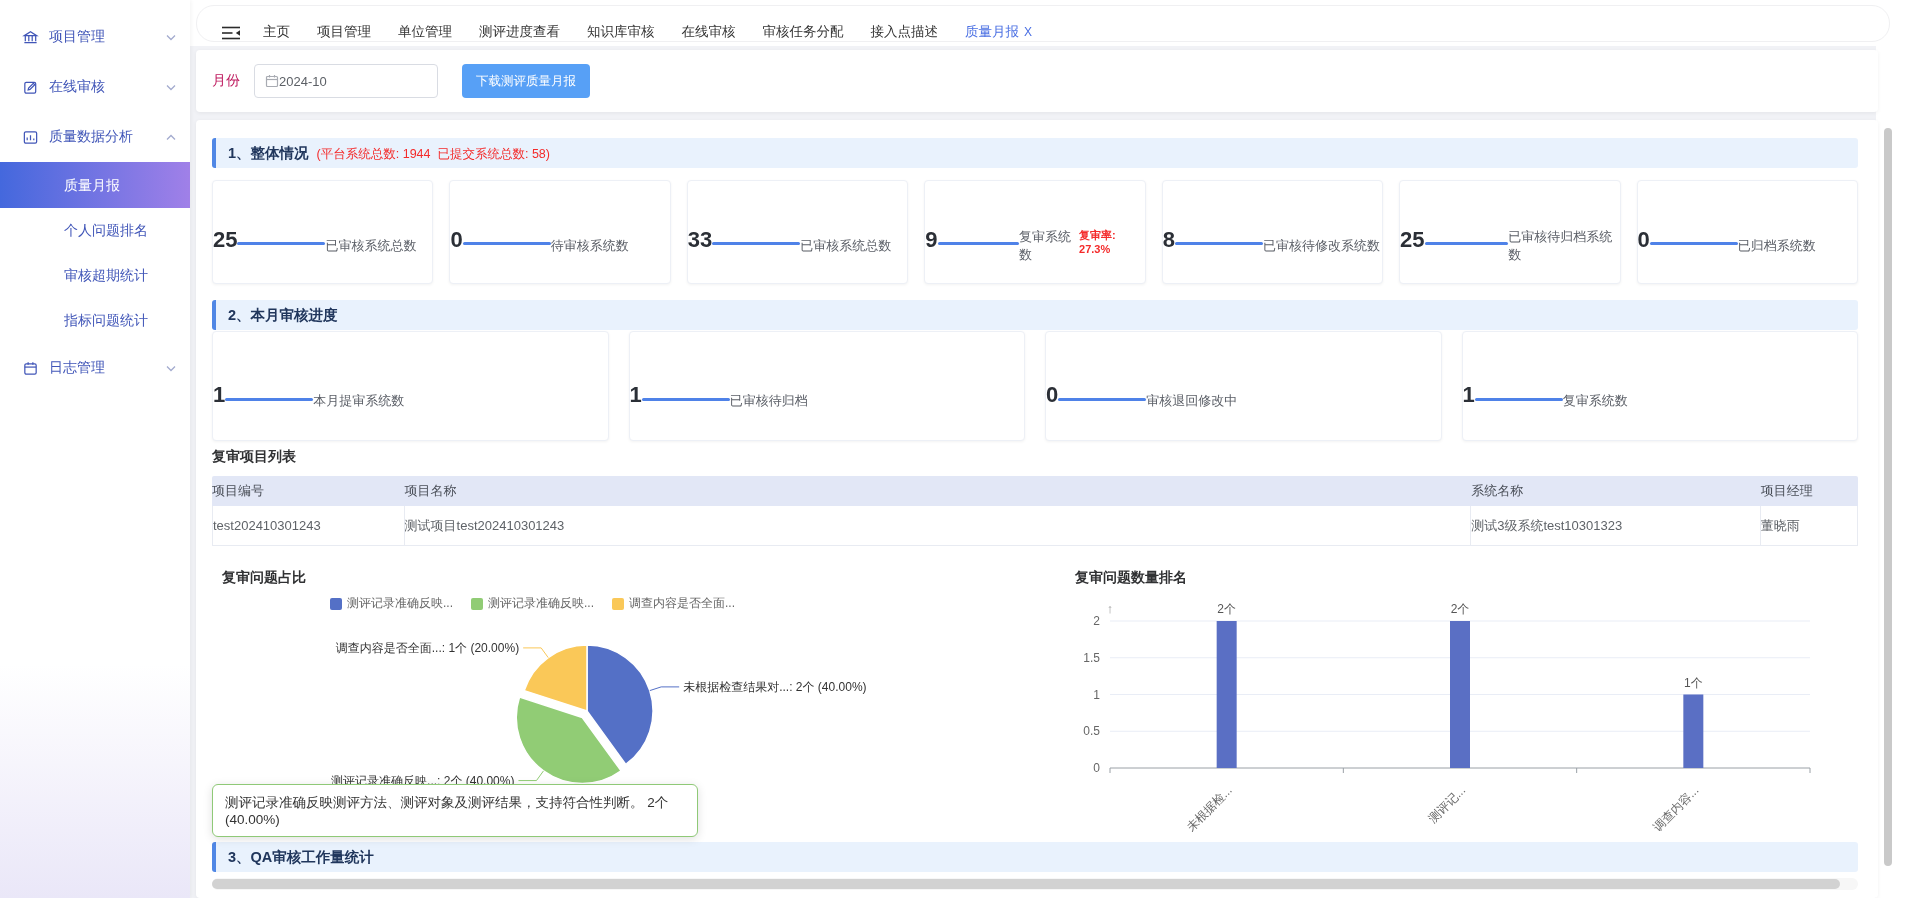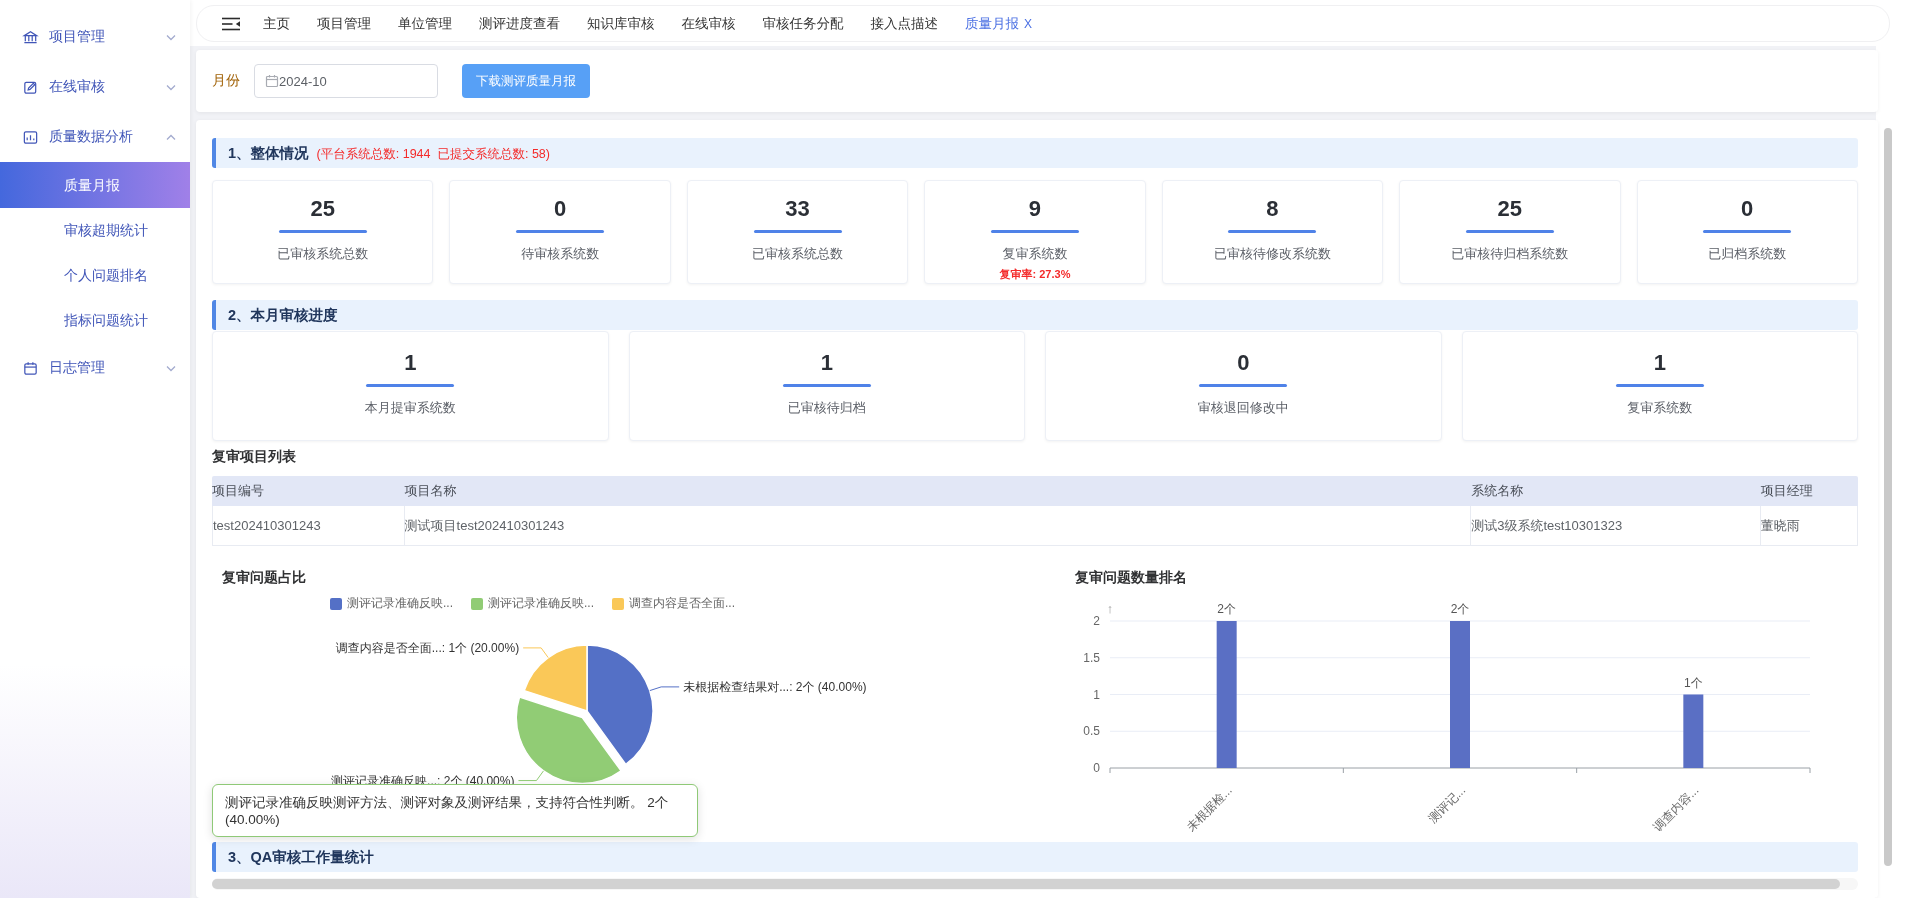--- a/index.html
+++ b/index.html
@@ -15,46 +15,46 @@
     background:linear-gradient(180deg,#ffffff 0%,#ffffff 74%,#eae7f8 100%);
     box-shadow:1px 0 4px rgba(0,0,0,.05);padding-top:12px}
   .side-item{display:flex;align-items:center;height:50px;padding:0 14px 0 22px;color:#4156b8;font-size:14px;cursor:pointer}
   .side-item .mi{margin-right:10px;flex:none}
   .side-item .lbl{flex:1}
   .sub-item{height:45px;line-height:45px;padding-left:64px;font-size:14px;color:#4156b8;cursor:pointer}
   .sub-item.active{height:46px;line-height:46px;background:linear-gradient(90deg,#4468dd,#a080e8);color:#fff}
 
   
   .navbar{position:absolute;left:196px;top:5px;width:1694px;height:37px;background:#fff;border:1px solid #f0f0f2;
-    border-radius:18px;display:flex;align-items:center;padding:0 24px;z-index:5}
+    border-radius:18px;display:flex;align-items:flex-end;padding:0 24px;z-index:5}
   .navbar .fold{margin-right:22px;display:flex;align-items:center;cursor:pointer}
   .nav-tab{font-size:13.5px;color:#333;margin-right:27px;cursor:pointer;white-space:nowrap}
   .nav-tab.active{color:#4a6fe3}
   .nav-close{margin-left:5px;font-size:12px}
 
   
   .filter-card{position:absolute;left:196px;top:50px;width:1682px;height:62px;background:#fff;border-radius:4px;
     box-shadow:0 1px 4px rgba(0,0,0,.06);display:flex;align-items:center;padding-left:16px;z-index:3}
-  .f-label{font-size:14px;color:#a16207;margin-right:14px}
+  .f-label{font-size:14px;color:#be185d;margin-right:14px}
   .date-input{width:184px;height:34px;border:1px solid #d9dce3;border-radius:4px;background:#fff;display:flex;
     align-items:center;padding:0 10px;cursor:pointer}
   .date-input .val{font-size:13px;color:#5c6066;margin-left:0}
   .dl-btn{margin-left:24px;height:34px;padding:0 14px;background:#57a0f6;border:none;border-radius:4px;color:#fff;
     font-size:12.5px;cursor:pointer;font-family:inherit}
 
   
   .main-card{position:absolute;left:196px;top:120px;width:1682px;height:778px;background:#fff;border-radius:4px;
     box-shadow:0 1px 4px rgba(0,0,0,.06);z-index:2}
   .sec-head{position:absolute;left:16px;width:1646px;height:30px;background:#e9f2fd;border-left:4px solid #5087e5;
     border-radius:3px;line-height:30px;padding-left:12px;font-size:14.5px;font-weight:bold;color:#20365c}
   .sec-head .s-note{font-weight:normal;font-size:12.5px;color:#f42a2a;margin-left:8px;white-space:pre}
   .row1{position:absolute;left:16px;top:60px;width:1646px;display:flex;gap:16px}
   .row2{position:absolute;left:16px;top:211px;width:1646px;display:flex;gap:20px}
   .stat{flex:1;height:104px;background:#fff;border:1px solid #edf0f6;border-radius:4px;box-shadow:0 1px 3px rgba(0,0,0,.05);
-    display:flex;flex-direction:column;align-items:center;padding-top:15px}
+    display:flex;align-items:center;padding-top:15px}
   .row2 .stat{height:110px;padding-top:18px}
   .stat .num{font-size:22px;font-weight:bold;color:#2b2f36}
   .stat .bar{width:88px;height:3px;background:#4f82e8;border-radius:2px;margin-top:8px}
   .stat .lab{font-size:13px;color:#5a5e66;margin-top:12px}
   .stat .extra{font-size:11px;color:#f42a2a;font-weight:bold;margin-top:4px}
 
   .tbl-title{position:absolute;left:16px;top:328px;font-size:14px;font-weight:bold;color:#303133}
   .tbl{position:absolute;left:16px;top:356px;width:1646px;font-size:13px}
   .t-head{display:flex;height:30px;background:#e2e7f6;align-items:center;color:#4a4f58;border-radius:2px 2px 0 0}
   .t-row{display:flex;height:40px;align-items:center;color:#5f6368;border-bottom:1px solid #e8ebf2}
@@ -112,22 +112,22 @@
     <svg class="mi" width="17" height="17" viewBox="0 0 18 18" fill="none" stroke="#4156b8" stroke-width="1.3">
         <rect x="2.5" y="3" width="13" height="12" rx="1.5"></rect>
         <path d="M5.5,12 V9 M9,12 V6.5 M12.5,12 V10"></path>
       </svg>
     <span class="lbl">质量数据分析</span>
     <svg class="chev" width="10" height="7" viewBox="0 0 10 7" fill="none" stroke="#a3abce" stroke-width="1.3">
         <polyline points="1,5.5 5,1.5 9,5.5"></polyline>
       </svg>
   </div>
   <div class="sub-item active">质量月报</div>
+  <div class="sub-item">个人问题排名</div>
   <div class="sub-item">审核超期统计</div>
-  <div class="sub-item">个人问题排名</div>
   <div class="sub-item">指标问题统计</div>
   <div class="side-item">
     <svg class="mi" width="17" height="17" viewBox="0 0 18 18" fill="none" stroke="#4156b8" stroke-width="1.3">
         <rect x="3" y="4" width="12" height="11" rx="1.5"></rect>
         <line x1="3" y1="7.5" x2="15" y2="7.5"></line>
         <line x1="6.5" y1="2.5" x2="6.5" y2="5"></line>
         <line x1="11.5" y1="2.5" x2="11.5" y2="5"></line>
       </svg>
     <span class="lbl">日志管理</span>
     <svg class="chev" width="10" height="7" viewBox="0 0 10 7" fill="none" stroke="#a3abce" stroke-width="1.3">

